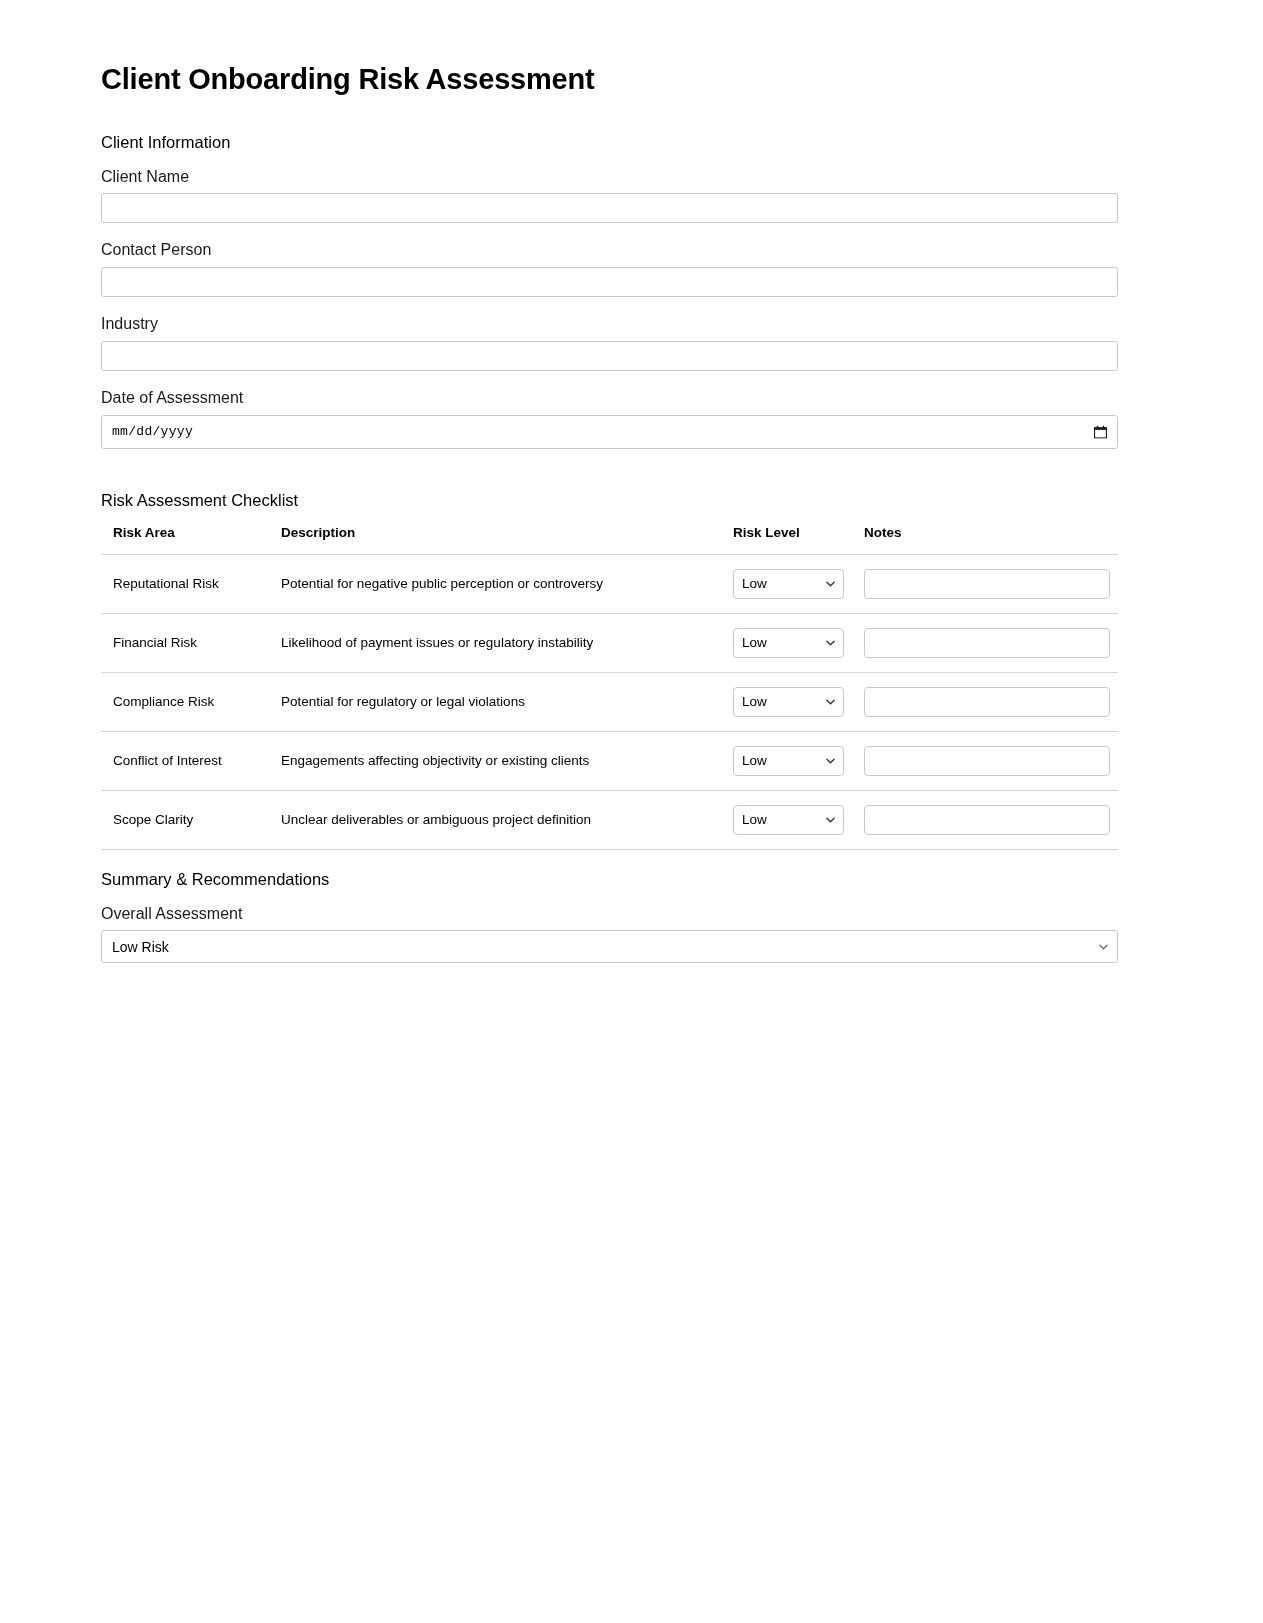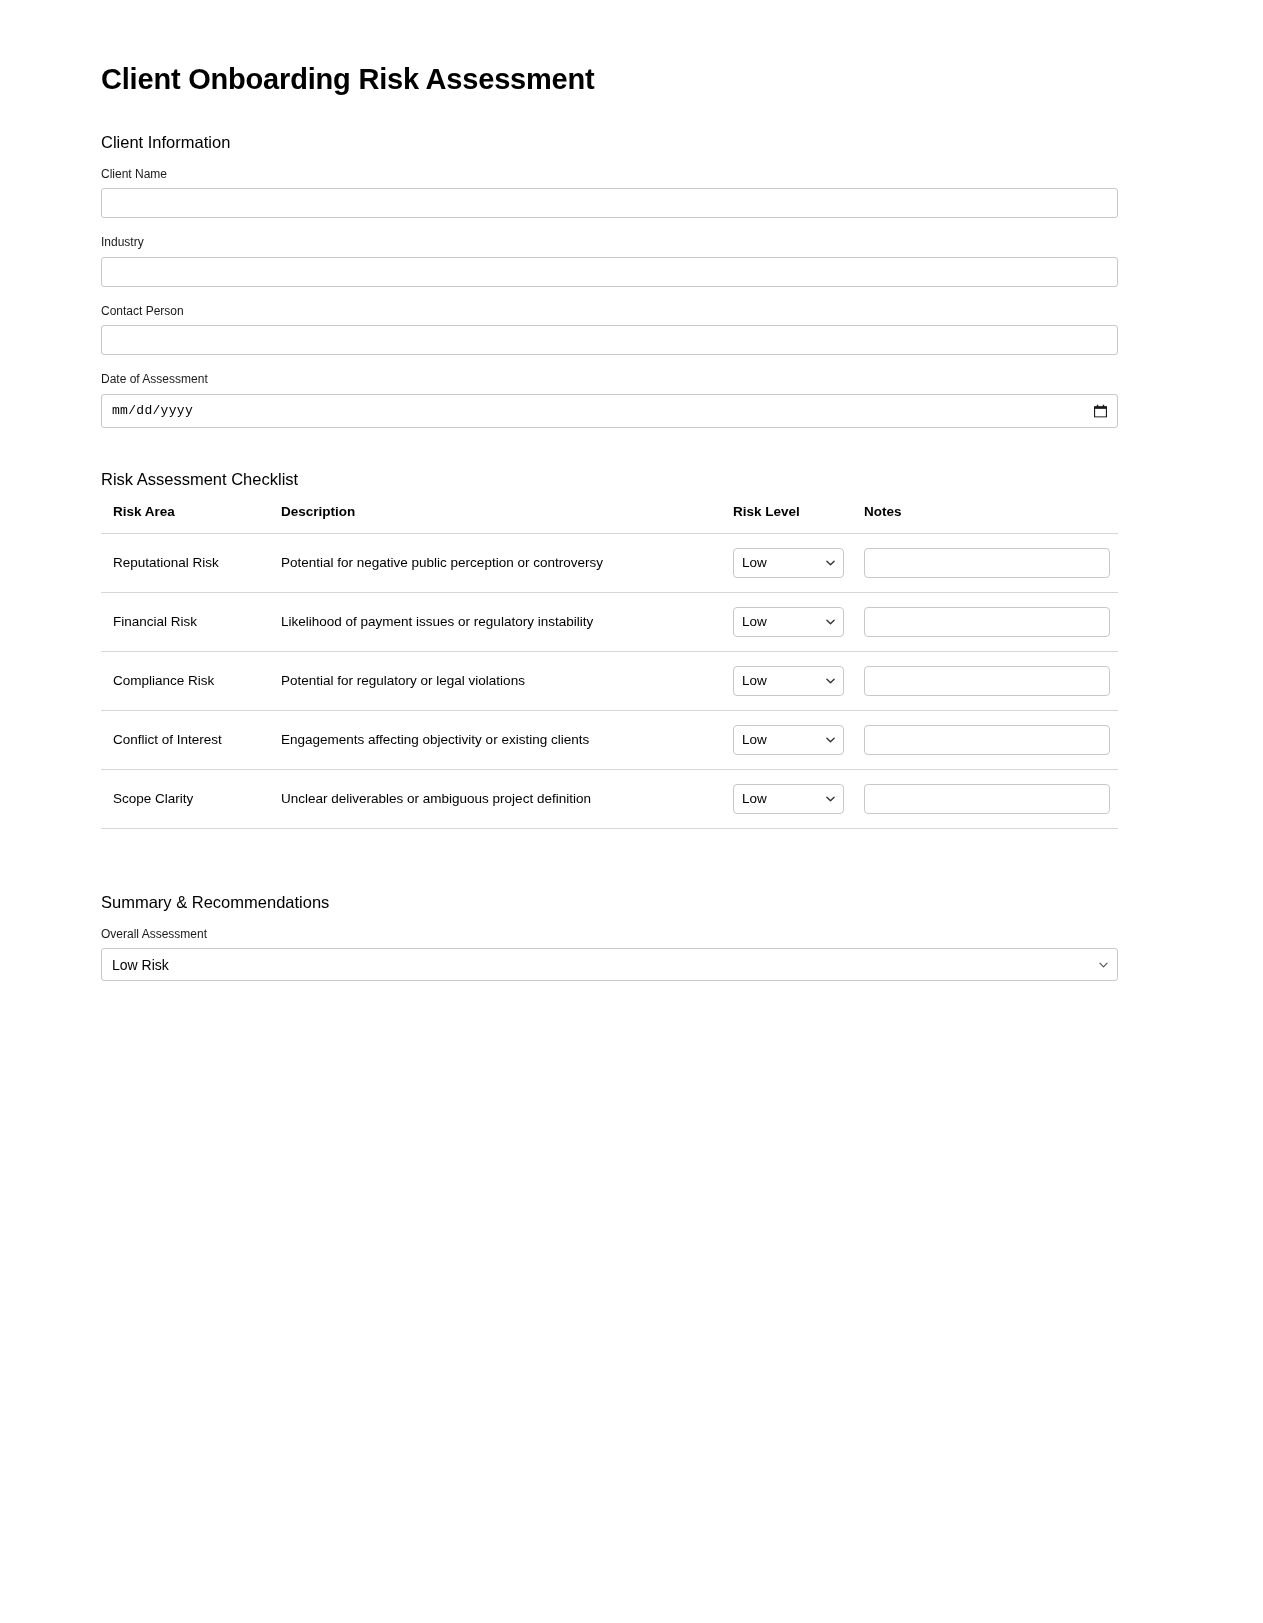--- a/index.html
+++ b/index.html
@@ -27,21 +27,21 @@
   }
   h2.section-title {
     font-size: 16.5px;
     font-weight: normal;
     margin: 0 0 14px 0;
     line-height: 1.2;
   }
   .field { margin-bottom: 17px; }
   .field-label {
     display: block;
-    font-size: 12px;
+    font-size: 16px;
     color: #1a1a1a;
     margin-bottom: 6px;
     line-height: 1.3;
   }
   .text-input {
     display: block;
     width: 1017px;
     height: 30px;
     border: 1px solid #c8c8c8;
     border-radius: 3px;
@@ -139,21 +139,21 @@
     width: 246px;
     height: 30px;
     border: 1px solid #c8c8c8;
     border-radius: 4px;
     background: #fff;
     font-family: "Liberation Sans", sans-serif;
     font-size: 13.5px;
     padding: 2px 7px;
     outline: none;
   }
-  .summary-section { margin-top: 64px; }
+  .summary-section { margin-top: 20px; }
   .overall-wrap {
     position: relative;
     width: 1017px;
   }
   .overall-select {
     appearance: none;
     -webkit-appearance: none;
     width: 1017px;
     height: 33px;
     border: 1px solid #c8c8c8;
@@ -197,26 +197,26 @@
 
   <section>
     <h2 class="section-title">Client Information</h2>
 
     <div class="field">
       <label class="field-label">Client Name</label>
       <input class="text-input" type="text" value="" style="">
     </div>
 
     <div class="field">
+      <label class="field-label">Contact Person</label>
+      <input class="text-input" type="text" value="" style="">
+    </div>
+
+    <div class="field">
       <label class="field-label">Industry</label>
-      <input class="text-input" type="text" value="" style="">
-    </div>
-
-    <div class="field">
-      <label class="field-label">Contact Person</label>
       <input class="text-input" type="text" value="" style="">
     </div>
 
     <div class="field">
       <label class="field-label">Date of Assessment</label>
       <div class="date-wrap">
         <div class="date-input">
           <span class="date-placeholder">mm/dd/yyyy</span>
         </div>
         <svg class="calendar-icon" viewBox="0 0 14 14">

